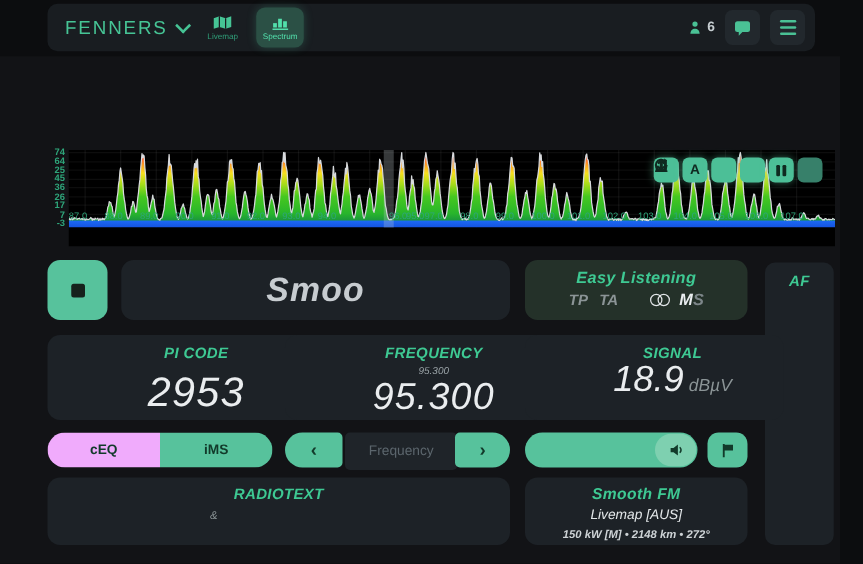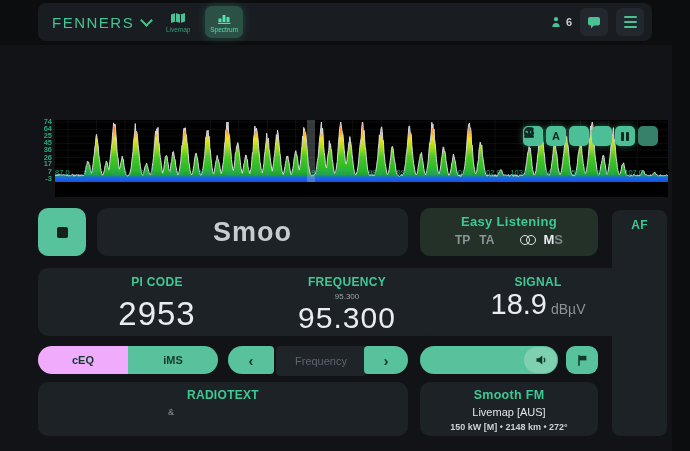--- a/index.html
+++ b/index.html
@@ -38,21 +38,21 @@
   .marker{position:absolute;top:0;height:62px;background:rgba(195,203,208,.28);}
   .spec-toolbar{position:absolute;top:6px;right:10px;display:flex;gap:3px;}
   .tbtn{width:20px;height:20px;border-radius:5px;background:#4cbf97;display:flex;align-items:center;
         justify-content:center;cursor:pointer;box-shadow:0 0 7px rgba(110,225,180,.45);color:#0f2a20;
         font-weight:700;font-size:11px;}
   .tbtn.muted{background:#37806a;box-shadow:none;}
   .pbars{display:flex;gap:2.5px;}
   .pbars div{width:3px;height:9px;background:#0f2a20;border-radius:1px;}
 
   
-  .panel{position:absolute;background:#1d2227;border-radius:10px;}
+  .panel{position:absolute;background:#1d2227;border-radius:10px;font-style:italic;}
   .phead{color:#3ec993;font-weight:700;font-size:12px;text-align:center;letter-spacing:.3px;}
 
   .stopbtn{left:38px;top:208px;width:48px;height:48px;background:#57c29c;border-radius:10px;
            display:flex;align-items:center;justify-content:center;cursor:pointer;}
   .stopbtn .sq{width:11px;height:11px;background:#16211c;border-radius:2px;}
 
   .station{left:97px;top:208px;width:311px;height:48px;display:flex;align-items:center;justify-content:center;}
   .station .nm{color:#c7ccd0;font-size:27px;font-weight:700;letter-spacing:1px;}
 
   .pty{left:420px;top:208px;width:178px;height:48px;background:#243129;}
@@ -235,21 +235,21 @@
         <span style="left: 227.76px; margin-left: 42px;">95.0</span>
         <span style="left: 256.219px;">96.0</span>
         <span style="left: 284.678px;">97.0</span>
         <span style="left: 313.136px;">98.0</span>
         <span style="left: 341.595px;">99.0</span>
         <span style="left: 370.054px;">100.0</span>
         <span style="left: 398.513px;">101.0</span>
         <span style="left: 426.971px;">102.0</span>
         <span style="left: 455.43px;">103.0</span>
         <span style="left: 483.889px;">104.0</span>
-        <span style="left: 512.347px;">152.4</span>
+        <span style="left: 512.347px;">105.0</span>
         <span style="left: 540.806px;">106.0</span>
         <span style="left: 569.265px;">107.0</span>
       </div>
     <div class="spec-toolbar">
       <div class="tbtn">
         <svg width="12" height="12" viewBox="0 0 12 12">
           <path d="M6 9.5V2.5M3.4 4.8L6 2.2l2.6 2.6" fill="none" stroke="#0f2a20" stroke-width="1.6"></path>
           <path d="M1.5 10.8h9" stroke="#0f2a20" stroke-width="1.6"></path>
         </svg>
       </div>

